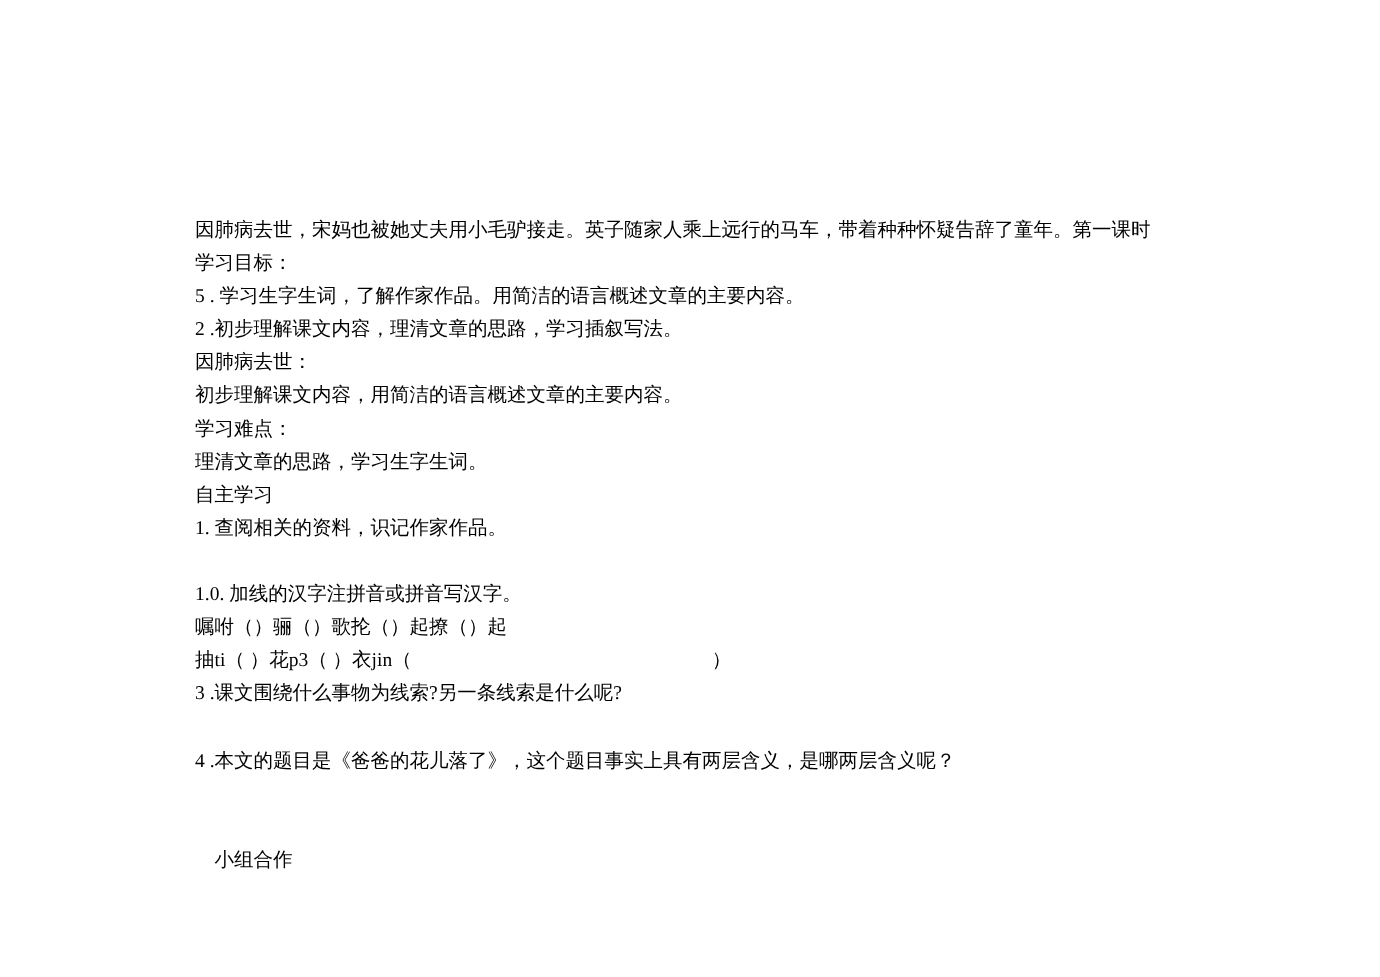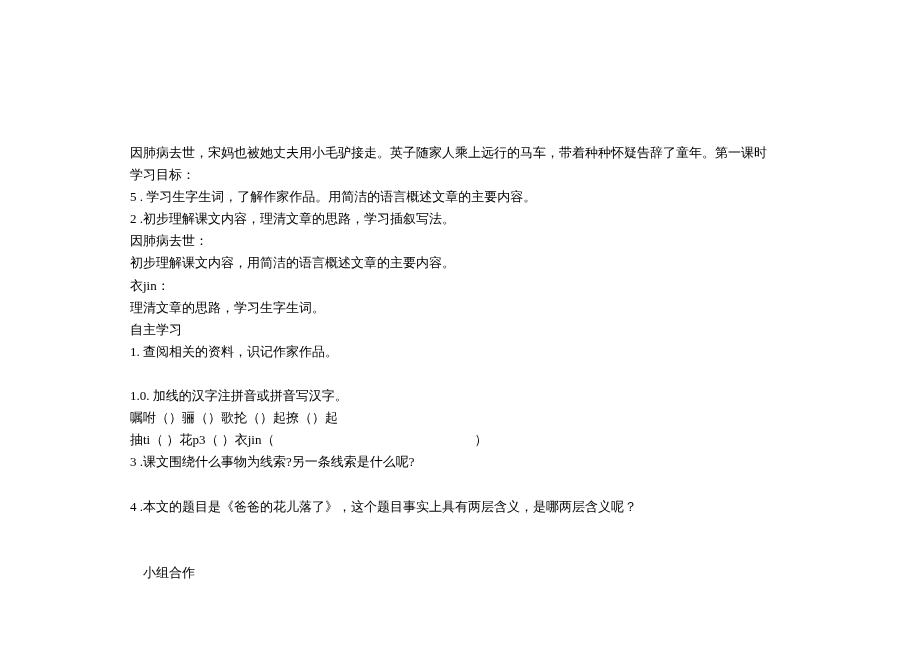--- a/index.html
+++ b/index.html
@@ -35,21 +35,21 @@
   </style>
 </head>
 <body>
 
 <div class="line">因肺病去世，宋妈也被她丈夫用小毛驴接走。英子随家人乘上远行的马车，带着种种怀疑告辞了童年。第一课时</div>
 <div class="line">学习目标：</div>
 <div class="line">5 . 学习生字生词，了解作家作品。用简洁的语言概述文章的主要内容。</div>
 <div class="line">2  .初步理解课文内容，理清文章的思路，学习插叙写法。</div>
 <div class="line">因肺病去世：</div>
 <div class="line">初步理解课文内容，用简洁的语言概述文章的主要内容。</div>
-<div class="line">衣jin：</div>
+<div class="line">学习难点：</div>
 <div class="line">理清文章的思路，学习生字生词。</div>
 <div class="line">自主学习</div>
 <div class="line">1. 查阅相关的资料，识记作家作品。</div>
 <div class="blank-line"></div>
 <div class="line">1.0.       加线的汉字注拼音或拼音写汉字。</div>
 <div class="line">嘱咐（）骊（）歌抡（）起撩（）起</div>
 <div class="line">
   <span>抽ti（  ）花p3（  ）衣jin（</span><span class="wide-blank"></span><span>）</span>
 </div>
 <div class="line">3   .课文围绕什么事物为线索?另一条线索是什么呢?</div>

